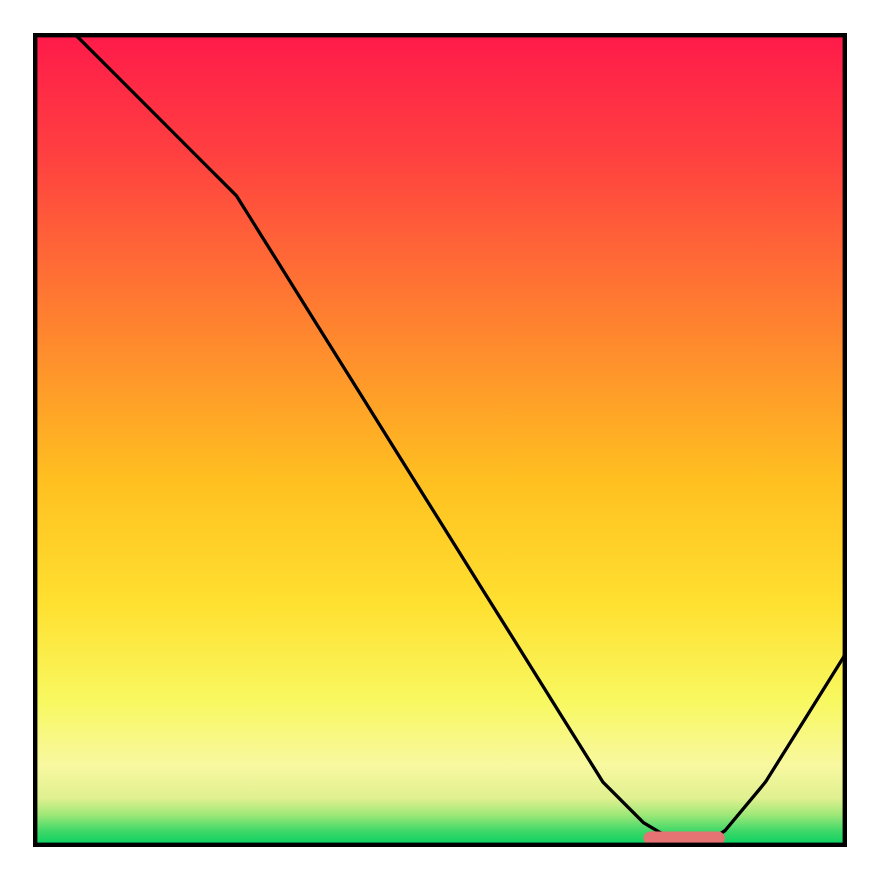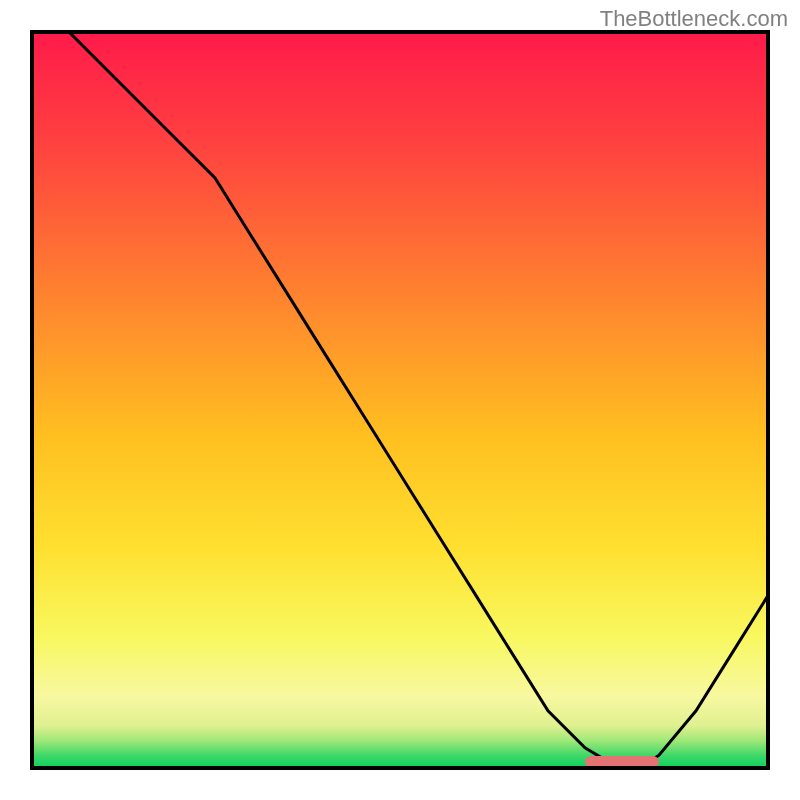--- a/index.html
+++ b/index.html
@@ -44,21 +44,20 @@
     pointer-events: none;
   }
   svg {
     display: block;
   }
 </style>
 </head>
 <body>
 
 <div class="container">
-  <div class="watermark">TheBottleneck.com</div>
 
   <div class="chart-area">
     <svg width="740" height="740" viewBox="0 0 740 740">
       <defs>
         <linearGradient id="bg-gradient" x1="0%" y1="0%" x2="0%" y2="100%">
           <stop offset="0%" stop-color="#ff1a4a"></stop>
           <stop offset="15%" stop-color="#ff4040"></stop>
           <stop offset="35%" stop-color="#ff8030"></stop>
           <stop offset="55%" stop-color="#ffc020"></stop>
           <stop offset="70%" stop-color="#ffe030"></stop>

